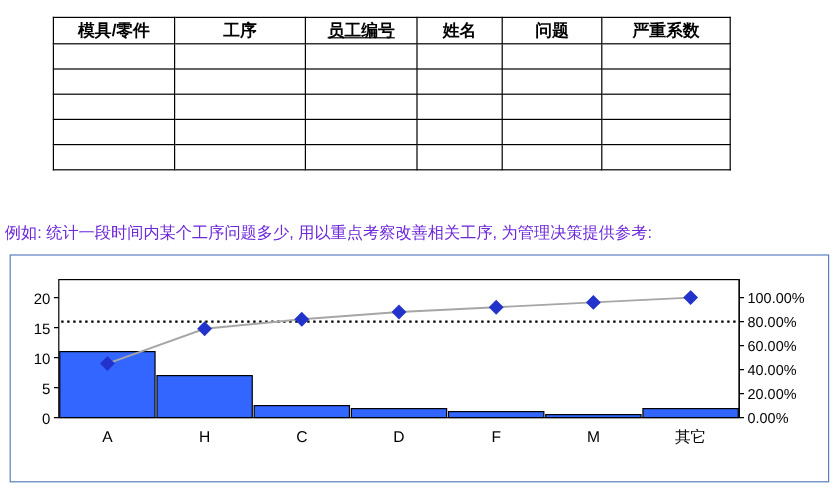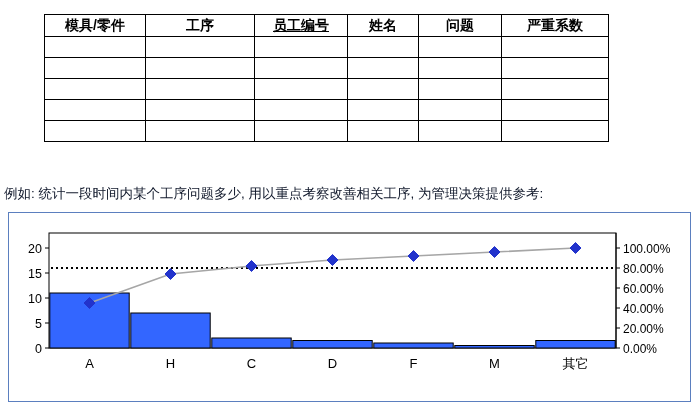--- a/index.html
+++ b/index.html
@@ -49,21 +49,21 @@
   .col3 { width: 70px; }
   .col4 { width: 82px; }
   .col5 { width: 106px; }
 
   
   #caption {
     position: absolute;
     left: 4px;
     top: 185px;
     font-size: 13.5px;
-    color: #0f172a;
+    color: #6d28d9;
     white-space: nowrap;
     font-family: "Liberation Sans", sans-serif;
   }
 
   
   #chart-frame {
     position: absolute;
     left: 8px;
     top: 212px;
     width: 683px;

